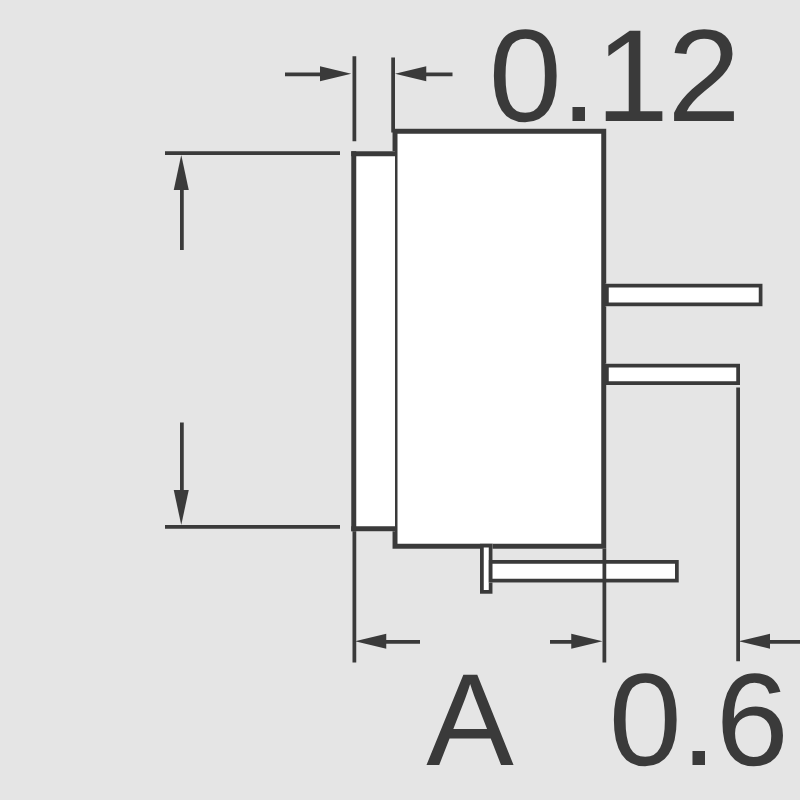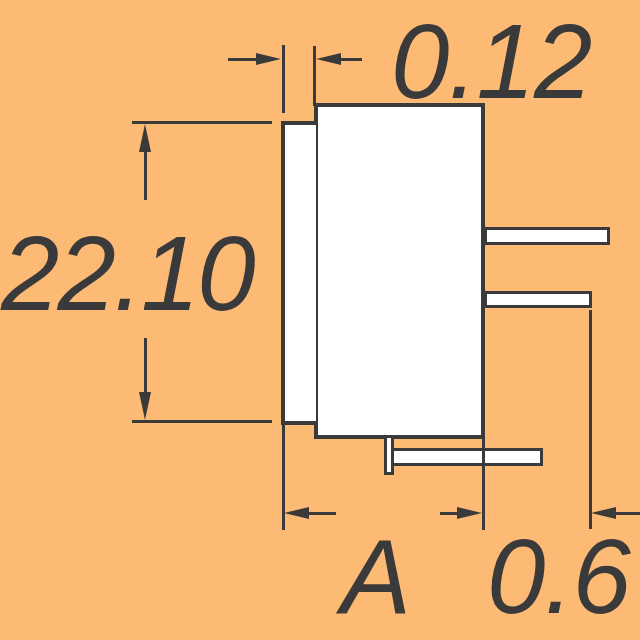--- a/index.html
+++ b/index.html
@@ -1,18 +1,18 @@
 <!DOCTYPE html>
 <html><head>
 <meta charset="utf-8">
 <style>
   html,body{margin:0;padding:0;background:#fff;}
   #canvas{
-    position:relative;width:640px;height:640px;background:#fdba74;
-    overflow:hidden;font-family:"Liberation Sans", sans-serif;color:#3a3a3a;font-style:italic;
+    position:relative;width:640px;height:640px;background:#e5e5e5;
+    overflow:hidden;font-family:"Liberation Sans", sans-serif;color:#3a3a3a;
   }
   .rect{position:absolute;box-sizing:border-box;background:#fff;}
   .stroke4{border:4px solid #3a3a3a;}
   .stroke35{border:3.5px solid #3a3a3a;}
   .stroke3{border:3px solid #3a3a3a;}
   .line{position:absolute;background:#3a3a3a;}
   .tri{position:absolute;width:0;height:0;}
   
   .tri.right{border-left:25px solid #3a3a3a;border-top:6.5px solid transparent;border-bottom:6.5px solid transparent;}
   .tri.left {border-right:25px solid #3a3a3a;border-top:6.5px solid transparent;border-bottom:6.5px solid transparent;}
@@ -40,21 +40,20 @@
   <div class="tri left" style="left:316px;top:52.5px;"></div>
   <div class="line" style="left:338px;top:57.5px;width:24px;height:3px;"></div>
   <div class="dimtext" style="left:391px;top:9px;letter-spacing:-1px;">0.12</div>
 
   <div class="line" style="left:132px;top:121px;width:140px;height:3px;"></div>
   <div class="line" style="left:132px;top:420px;width:140px;height:3px;"></div>
   <div class="tri up" style="left:138.5px;top:124px;"></div>
   <div class="line" style="left:143.5px;top:150px;width:3px;height:50px;"></div>
   <div class="line" style="left:143.5px;top:338px;width:3px;height:56px;"></div>
   <div class="tri down" style="left:138.5px;top:392px;"></div>
-  <div class="dimtext" style="left:1px;top:221px;letter-spacing:-2px;">22.10</div>
 
   <div class="line" style="left:282px;top:425px;width:3px;height:105px;"></div>
   <div class="line" style="left:482px;top:439px;width:3px;height:91px;"></div>
   <div class="line" style="left:588.5px;top:310px;width:3px;height:219px;"></div>
   <div class="tri left" style="left:284px;top:506.5px;"></div>
   <div class="line" style="left:306px;top:511.5px;width:30px;height:3px;"></div>
   <div class="line" style="left:440px;top:511.5px;width:18px;height:3px;"></div>
   <div class="tri right" style="left:456.5px;top:506.5px;"></div>
   <div class="tri left" style="left:591px;top:506.5px;"></div>
   <div class="line" style="left:613px;top:511.5px;width:27px;height:3px;"></div>

